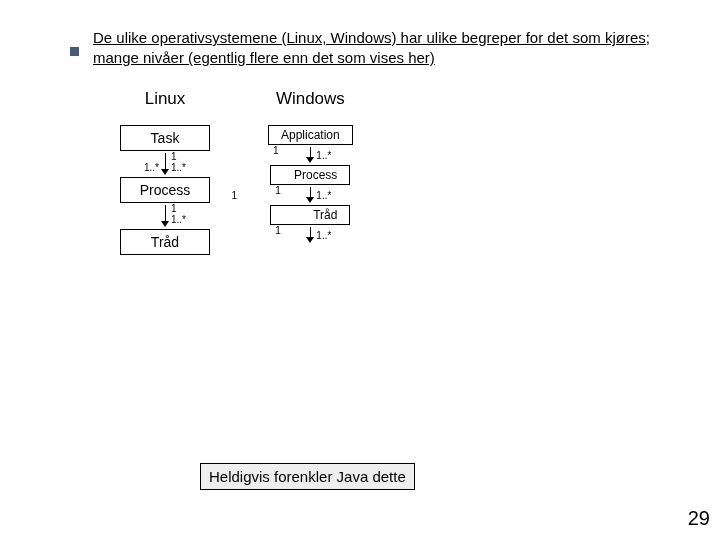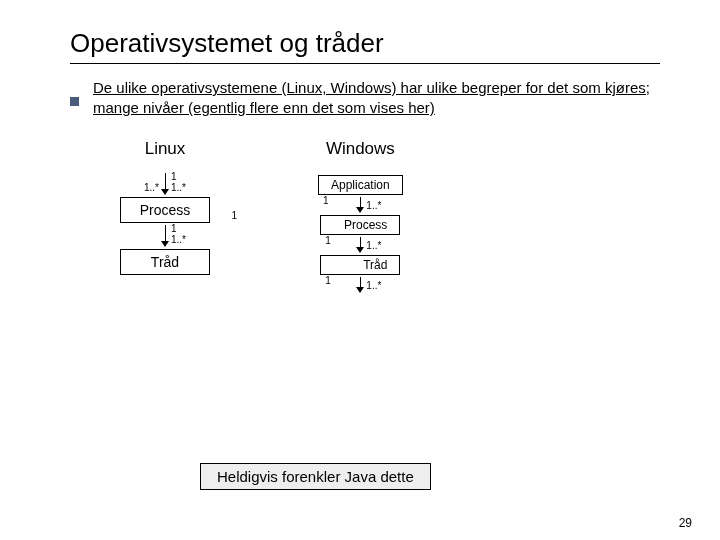--- a/index.html
+++ b/index.html
@@ -44,21 +44,21 @@
     margin-top: 6px;
     flex: 0 0 auto;
   }
   .bullet-text {
     font-size: 15px;
     line-height: 1.35;
   }
 
   .diagrams {
     display: flex;
-    gap: 108px;
+    gap: 58px;
     margin-left: 50px;
     margin-top: 10px;
   }
   .col {
     display: flex;
     flex-direction: column;
     align-items: center;
   }
   .col-title {
     font-size: 17px;
@@ -125,48 +125,48 @@
     right: -28px;
     top: 50%;
   }
 
   .footnote {
     position: absolute;
     left: 200px;
     bottom: 50px;
     border: 1px solid #000;
     background: #eee;
-    padding: 4px 16px;
+    padding: 4px 8px;
     font-size: 15px;
   }
   .pagenum {
     position: absolute;
-    right: 28px;
+    right: 10px;
     bottom: 10px;
-    font-size: 12px;
+    font-size: 20px;
   }
 </style>
 </head>
 <body>
 
 <div class="slide">
-  <div class="title-wrap">
-    <span class="title">Operativsystemet og tråder</span>
-  </div>
 
   <div class="bullet-row">
     <div class="bullet"></div>
     <div class="bullet-text">De ulike operativsystemene (Linux, Windows) har ulike begreper for det som kjøres; mange nivåer (egentlig flere enn det som vises her)</div>
   </div>
 
   <div class="diagrams">
 
     <div class="col">
       <div class="col-title">Linux</div>
 
+      <div class="box w1">
+        <span>Task</span>
+      </div>
       <div class="link">
         <span class="mult-top">1</span>
         <div class="line"></div>
         <div class="head"></div>
         <span class="mult-bot-l">1..*</span>
         <span class="mult-bot">1..*</span>
       </div>
       <div class="box w1">
         <span>Process</span>
         <span class="self-loop">1</span>

